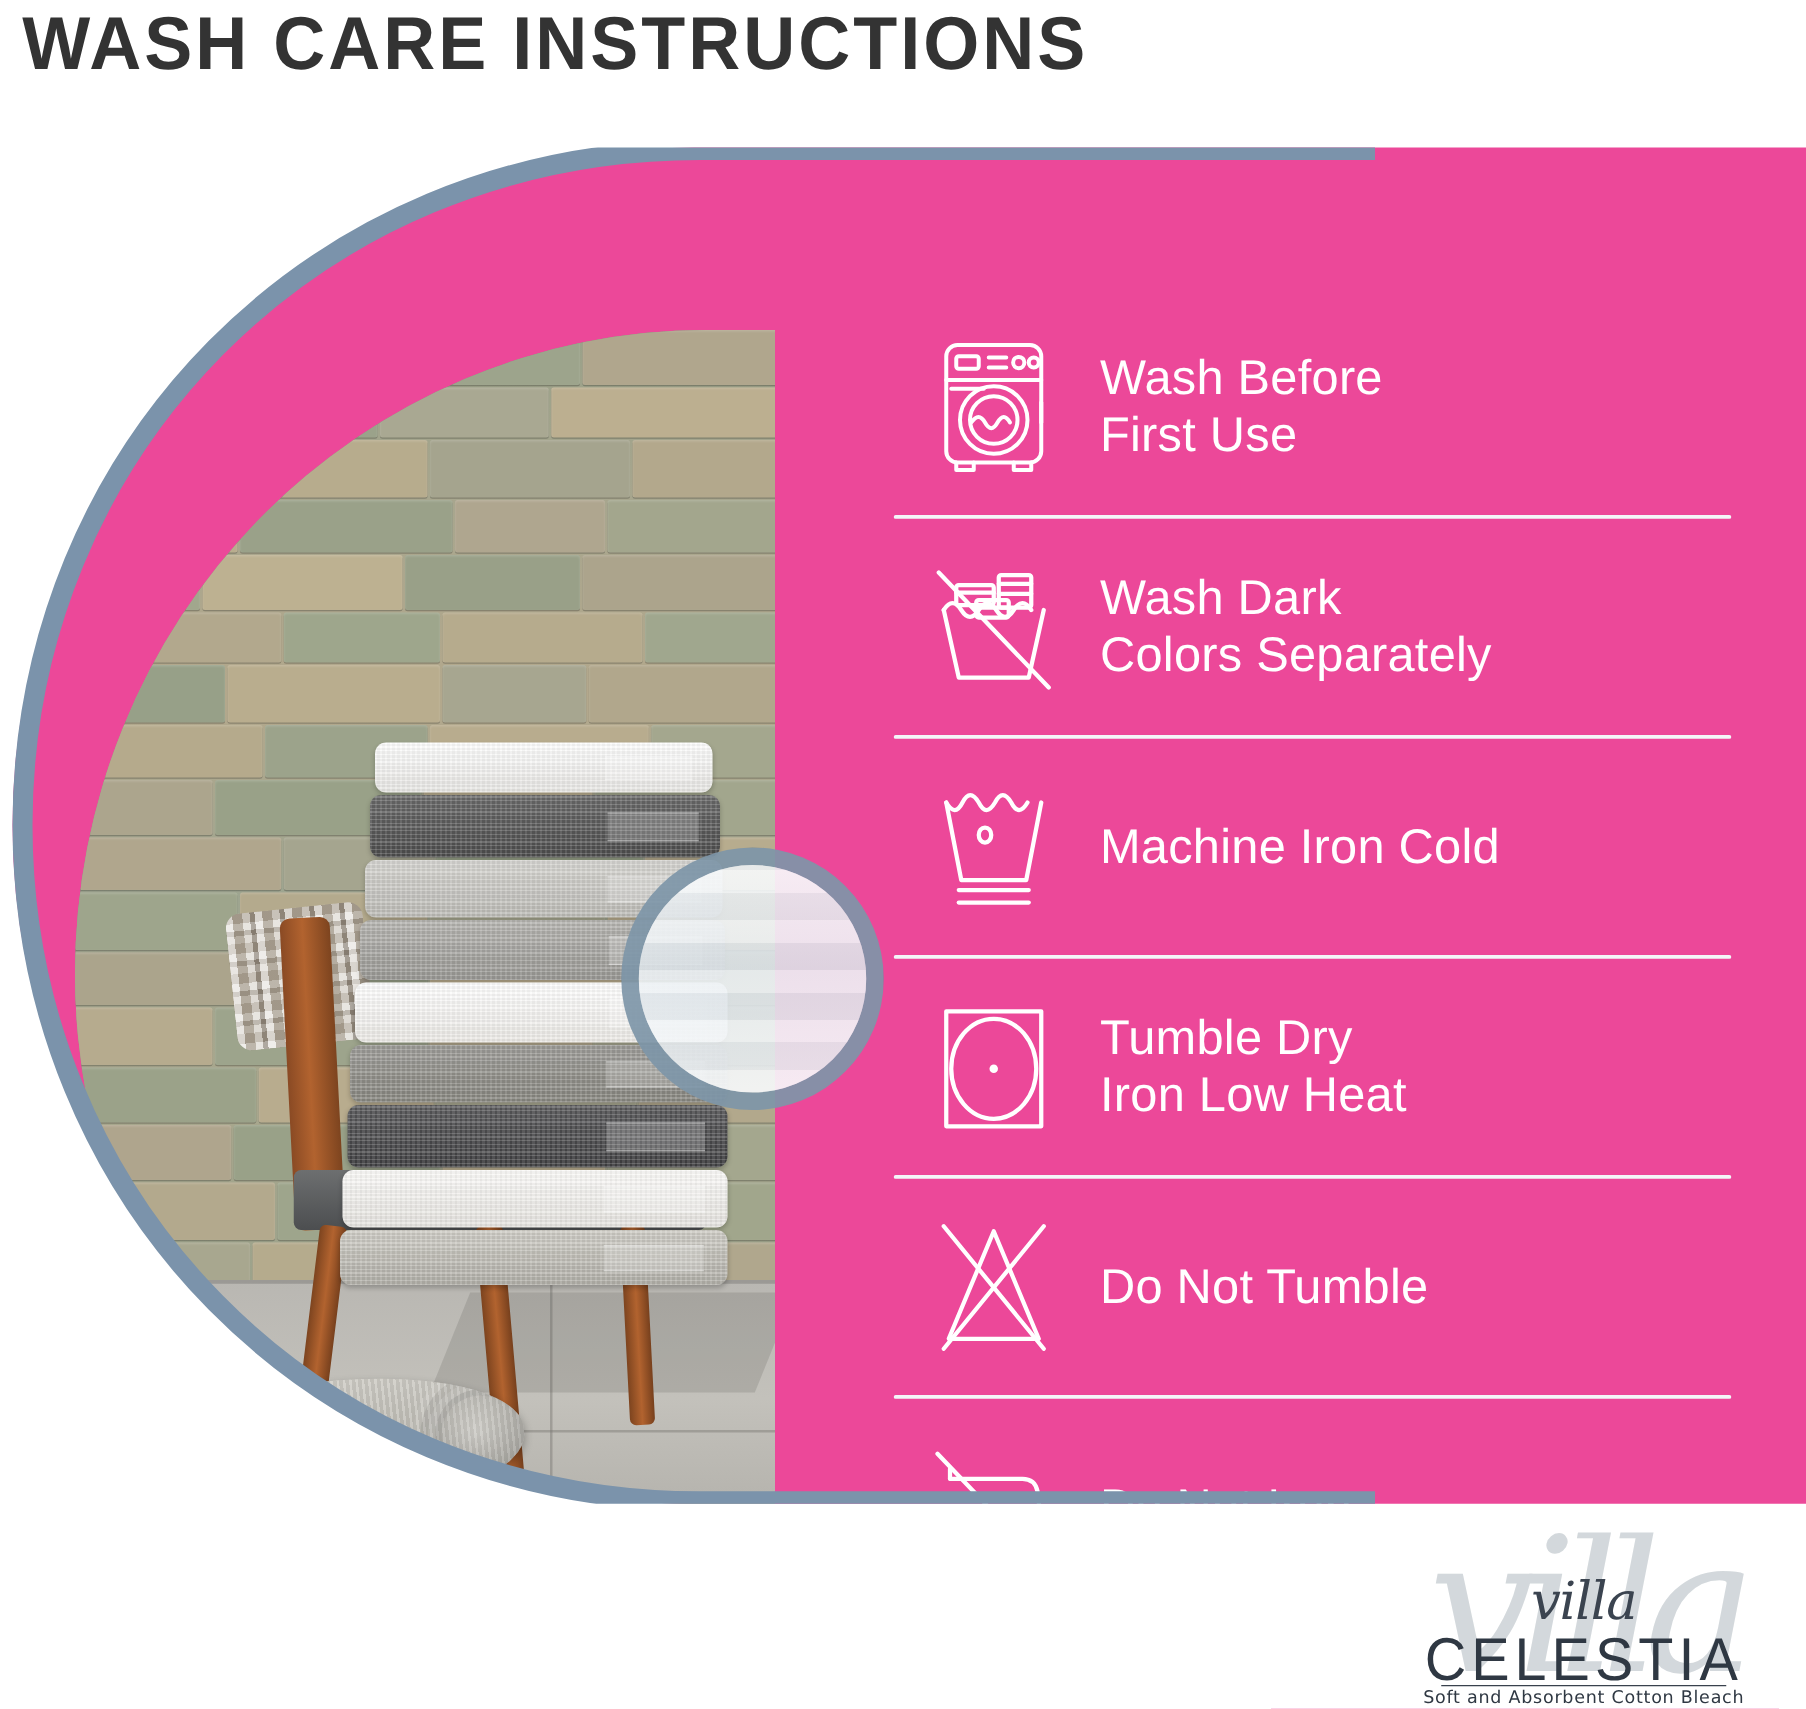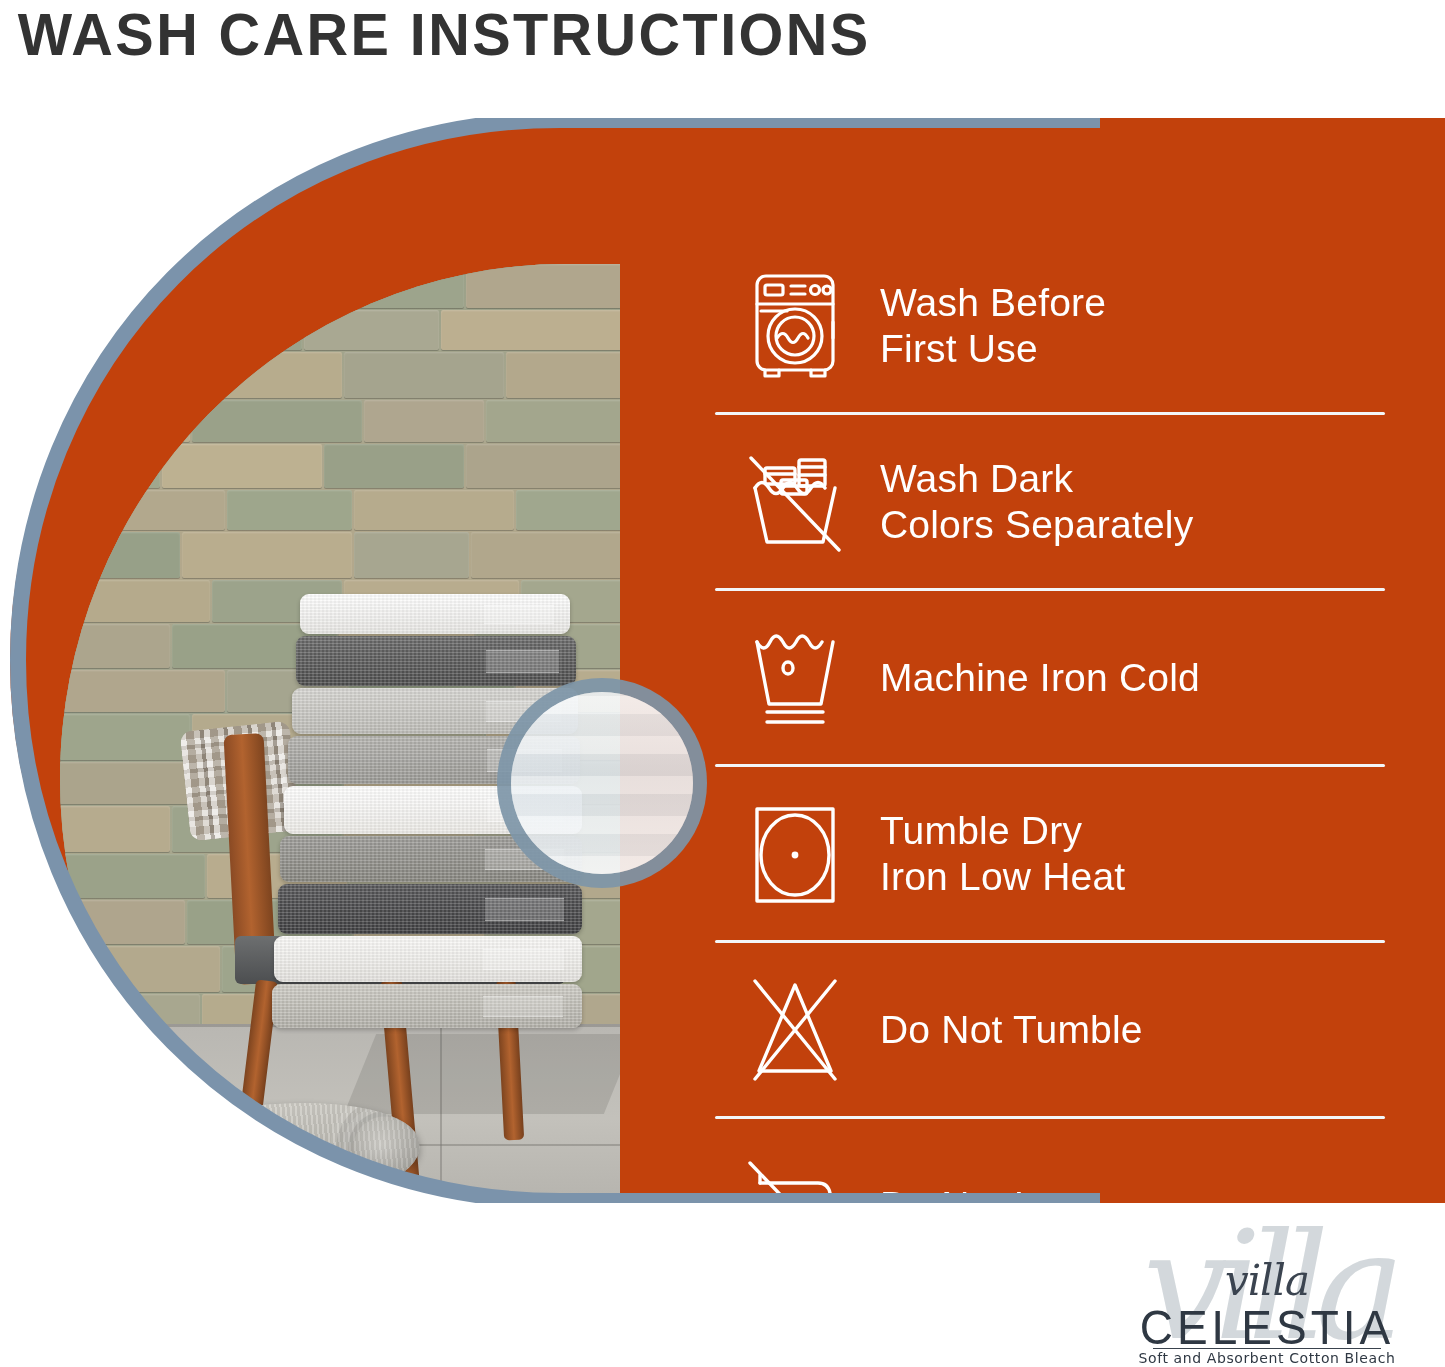--- a/index.html
+++ b/index.html
@@ -25,21 +25,21 @@
     white-space:nowrap;
     transform:scaleX(0.96);
     line-height:1;
   }
 
   
   .panel{
     position:absolute;
     left:10px;top:118px;
     width:1435px;height:1085px;
-    background:#c2410c;
+    background:#ec4899;
     border-top-left-radius:545px 542px;
     border-bottom-left-radius:545px 542px;
     overflow:hidden;
   }
 
   
   .arc-stroke{
     position:absolute;left:0;top:118px;
     width:1100px;height:1085px;
     pointer-events:none;

